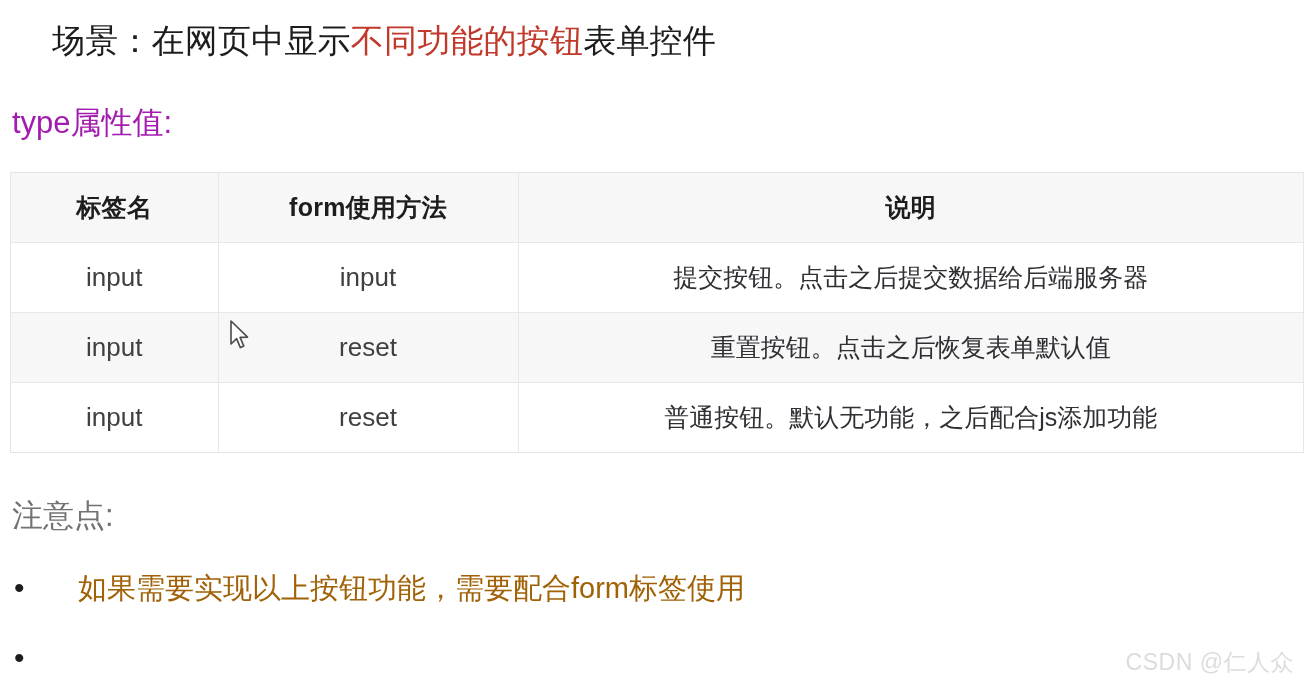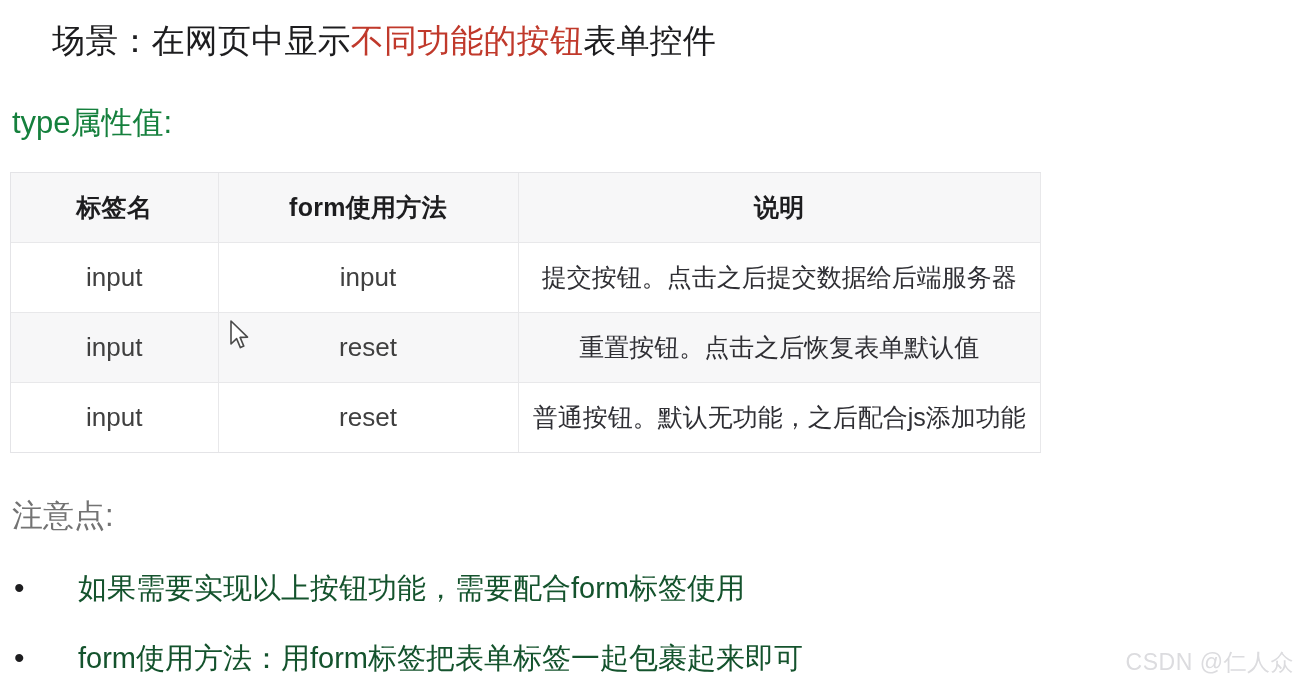--- a/index.html
+++ b/index.html
@@ -31,29 +31,29 @@
   }
   .scene-line .accent { color: #c0392b; }
 
   .subheading {
     position: absolute;
     left: 12px;
     top: 101px;
     font-size: 31px;
     line-height: 44px;
     white-space: nowrap;
-    color: #15803d;
+    color: #a21caf;
   }
 
   
   .table-wrap {
     position: absolute;
     left: 10px;
     top: 172px;
-    width: 1031px;
+    width: 1294px;
     height: 281px;
     border: 1px solid #e4e4e7;
     border-right: none;
     box-sizing: border-box;
     background: #ffffff;
   }
   table.spec {
     width: 100%;
     height: 100%;
     border-collapse: collapse;
@@ -126,21 +126,21 @@
     font-size: 30px;
     line-height: 48px;
     color: #1d1d1f;
   }
   .bullet-text {
     position: absolute;
     left: 78px;
     top: 0;
     font-size: 29px;
     line-height: 48px;
-    color: #14532d;
+    color: #a16207;
   }
 
   
   .watermark {
     position: absolute;
     right: 10px;
     bottom: 12px;
     font-size: 23px;
     color: #dcdcdf;
     white-space: nowrap;
@@ -203,21 +203,20 @@
 
 <div class="notes-title">注意点:</div>
 
 <div class="bullet-list">
   <div class="bullet-row">
     <span class="bullet-dot">•</span>
     <span class="bullet-text">如果需要实现以上按钮功能，需要配合form标签使用</span>
   </div>
   <div class="bullet-row">
     <span class="bullet-dot">•</span>
-    <span class="bullet-text">form使用方法：用form标签把表单标签一起包裹起来即可</span>
   </div>
 </div>
 
 <div class="watermark">CSDN @仁人众</div>
 
 <div class="cursor">
   <svg width="22" height="32" viewBox="0 0 22 32" xmlns="http://www.w3.org/2000/svg">
     <path d="M2 1 L2 24 L7.6 18.6 L11.4 27.6 L14.8 26.1 L11.1 17.4 L18.5 17.1 Z" fill="#ffffff" stroke="#4a4a4a" stroke-width="1.6" stroke-linejoin="round"></path>
   </svg>
 </div>

